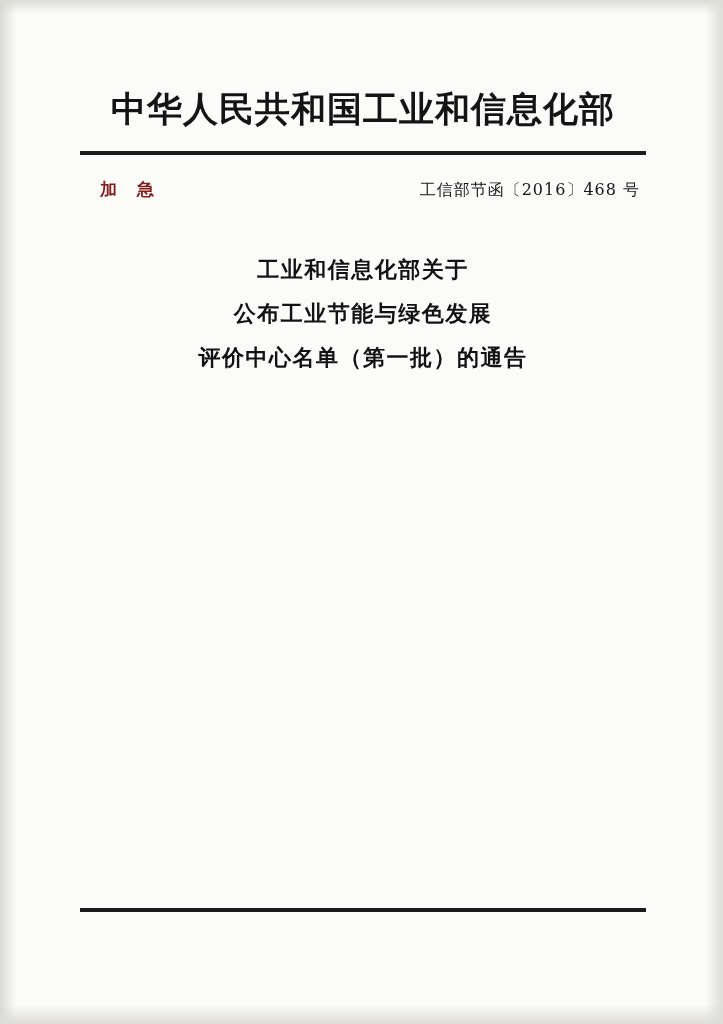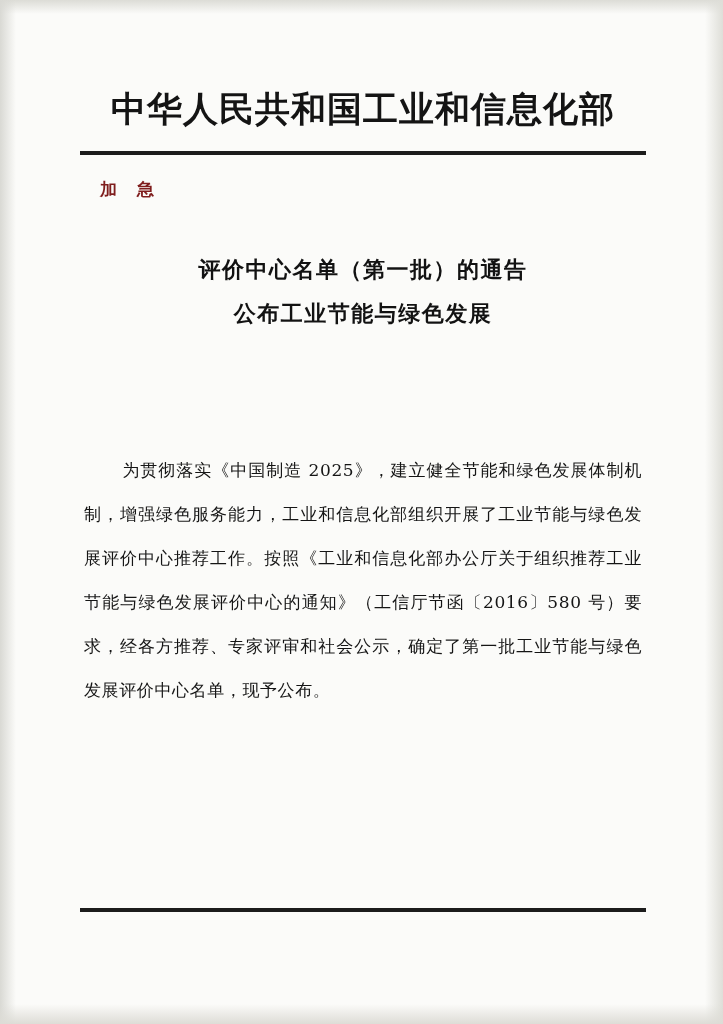--- a/index.html
+++ b/index.html
@@ -175,27 +175,28 @@
   <div class="scan-edge-bottom"></div>
 
   <div class="content">
 
     <div class="masthead">中华人民共和国工业和信息化部</div>
 
     <div class="rule-top"></div>
 
     <div class="meta-row">
       <div class="urgency">加 急</div>
+      <div class="doc-number">工信部节函〔2016〕468 号</div>
     </div>
 
     <div class="title-block">
+      <div class="title-line">工业和信息化部关于</div>
+      <div class="title-line">公布工业节能与绿色发展</div>
       <div class="title-line">评价中心名单（第一批）的通告</div>
-      <div class="title-line">公布工业节能与绿色发展</div>
     </div>
 
     <div class="body-block">
-      <p class="para"><span class="indent"></span><span>为贯彻落实《中国制造 2025》，建立健全节能和绿色发展体制机制，增强绿色服务能力，工业和信息化部组织开展了工业节能与绿色发展评价中心推荐工作。按照《工业和信息化部办公厅关于组织推荐工业节能与绿色发展评价中心的通知》（工信厅节函〔2016〕580 号）要求，经各方推荐、专家评审和社会公示，确定了第一批工业节能与绿色发展评价中心名单，现予公布。</span></p>
     </div>
 
     <div class="rule-bottom"></div>
 
   </div>
 </div>
 
 </body></html>

